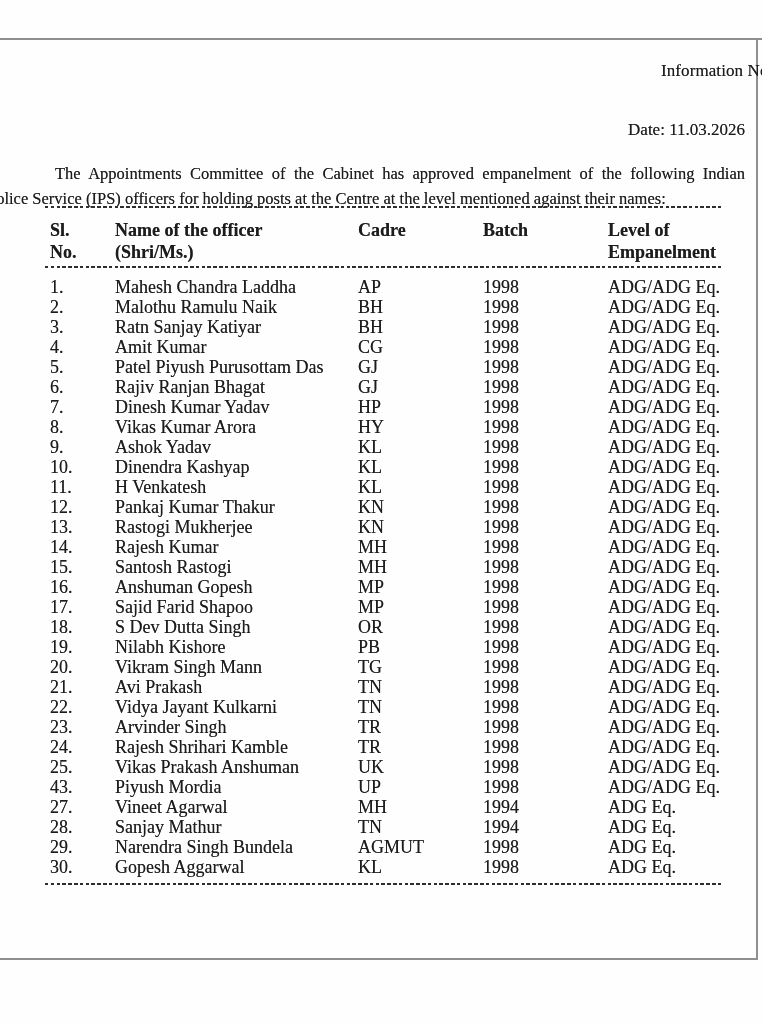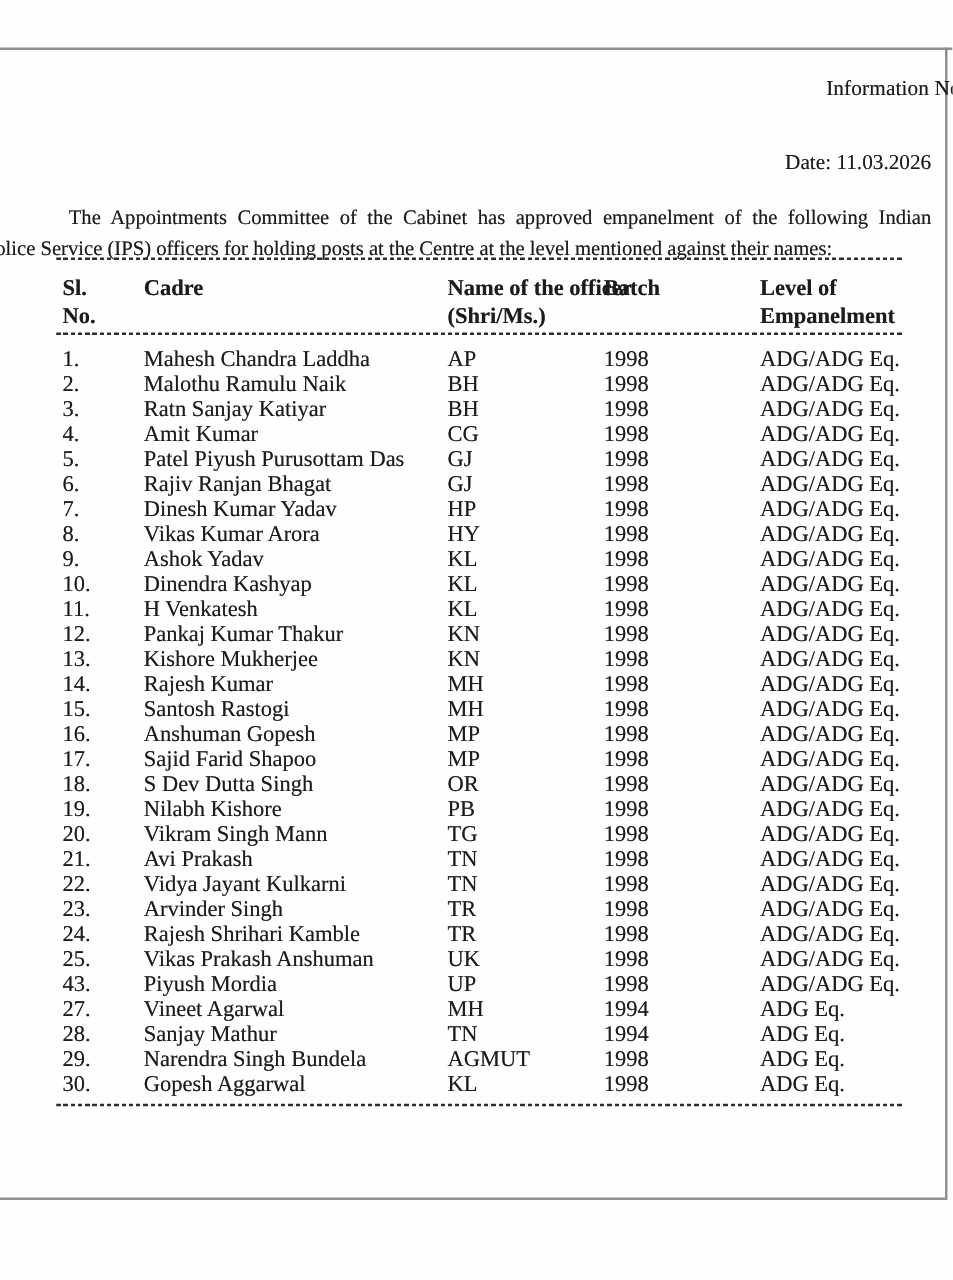--- a/index.html
+++ b/index.html
@@ -120,25 +120,25 @@
   <div class="intro-line2">Police Service (IPS) officers for holding posts at the Centre at the level mentioned against their names:</div>
 </div>
 
 <div class="dashed-rule rule-1"></div>
 
 <div class="tbl-grid tbl-head">
   <div class="cell head-cell">
     <div>Sl.</div>
     <div>No.</div>
   </div>
-  <div class="cell head-cell">Cadre</div>
   <div class="cell head-cell">
     <div>Name of the officer</div>
     <div>(Shri/Ms.)</div>
   </div>
+  <div class="cell head-cell">Cadre</div>
   <div class="cell head-cell">Batch</div>
   <div class="cell head-cell">
     <div>Level of</div>
     <div>Empanelment</div>
   </div>
 </div>
 
 <div class="dashed-rule rule-2"></div>
 
 <div class="tbl-grid tbl-body" id="table-body">
@@ -196,21 +196,21 @@
     <div class="cell">H Venkatesh</div>
     <div class="cell">KL</div>
     <div class="cell">1998</div>
     <div class="cell">ADG/ADG Eq.</div>
     <div class="cell">12.</div>
     <div class="cell">Pankaj Kumar Thakur</div>
     <div class="cell">KN</div>
     <div class="cell">1998</div>
     <div class="cell">ADG/ADG Eq.</div>
     <div class="cell">13.</div>
-    <div class="cell">Kishore Mukherjee</div>
+    <div class="cell">Rastogi Mukherjee</div>
     <div class="cell">KN</div>
     <div class="cell">1998</div>
     <div class="cell">ADG/ADG Eq.</div>
     <div class="cell">14.</div>
     <div class="cell">Rajesh Kumar</div>
     <div class="cell">MH</div>
     <div class="cell">1998</div>
     <div class="cell">ADG/ADG Eq.</div>
     <div class="cell">15.</div>
     <div class="cell">Santosh Rastogi</div>

